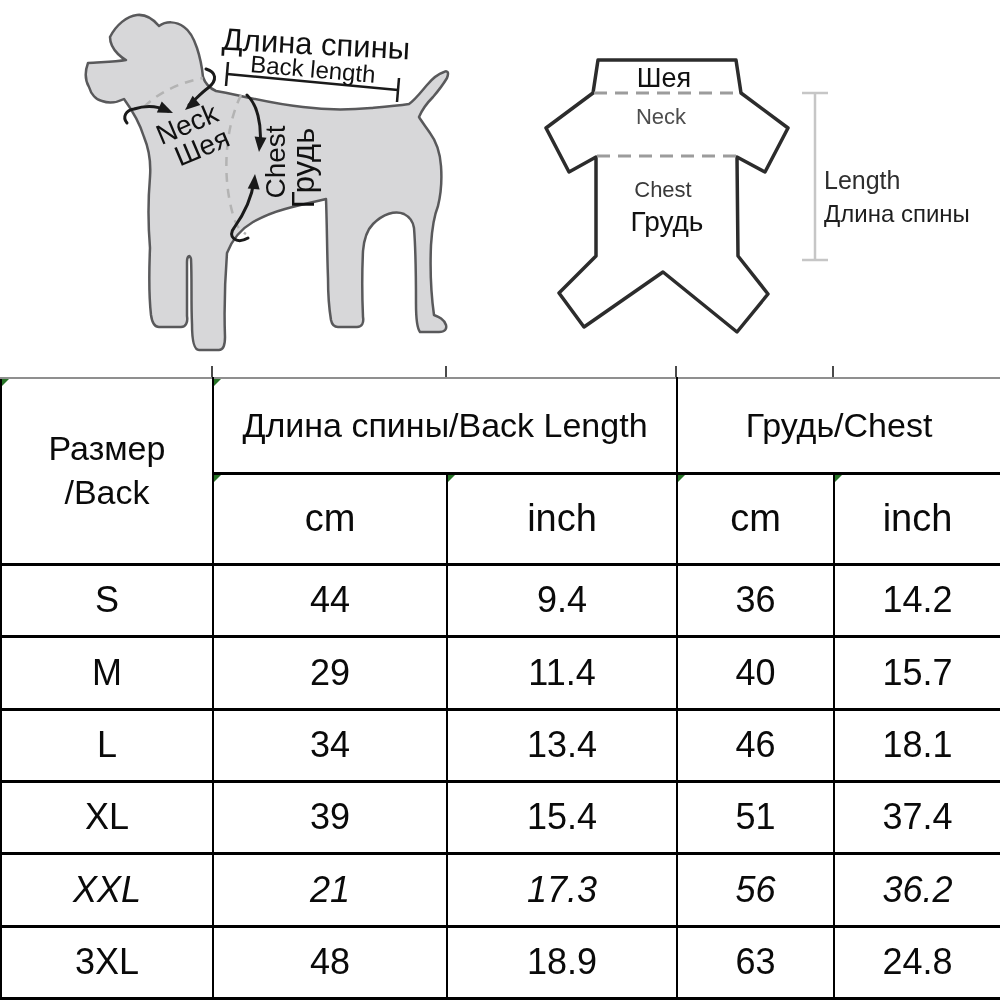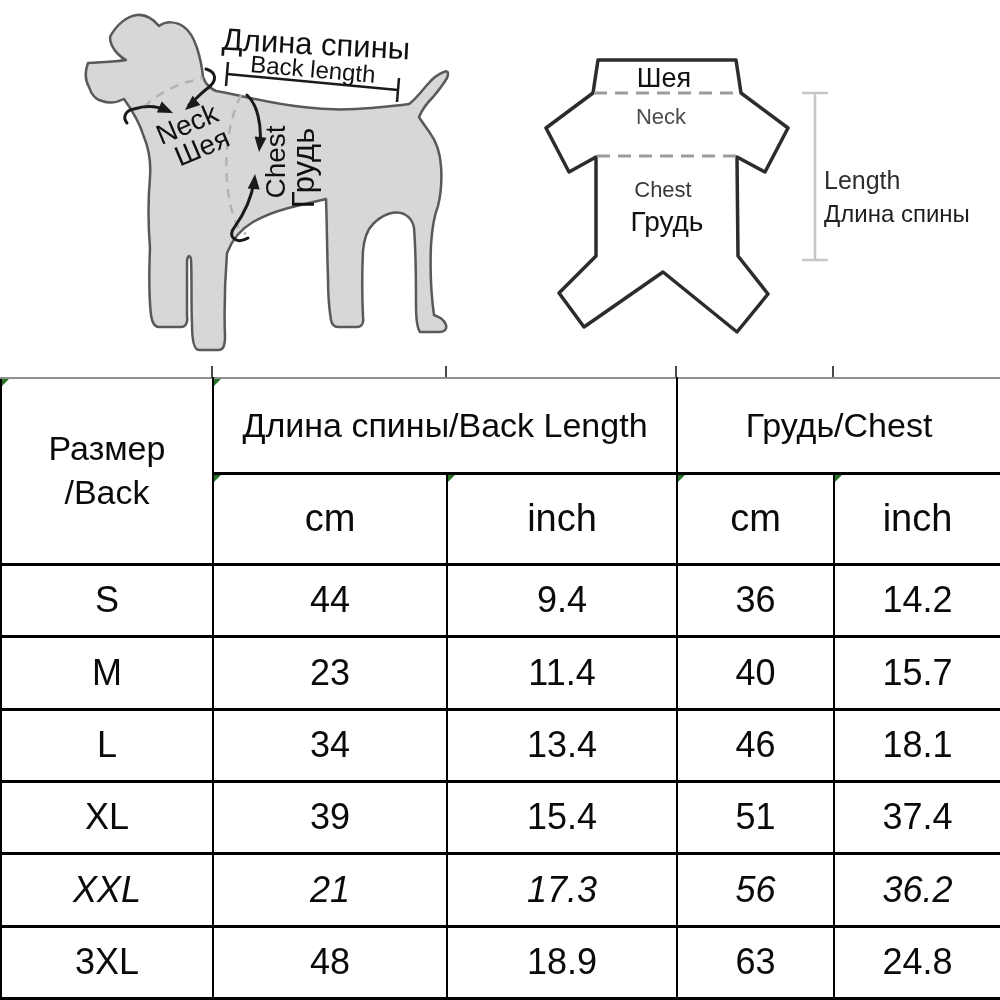--- a/index.html
+++ b/index.html
@@ -166,21 +166,21 @@
 
       <tr style="height:72px;">
         <td>S</td>
         <td>44</td>
         <td>9.4</td>
         <td>36</td>
         <td>14.2</td>
       </tr>
       <tr style="height:73px;">
         <td>M</td>
-        <td>23</td>
+        <td>29</td>
         <td>11.4</td>
         <td>40</td>
         <td>15.7</td>
       </tr>
       <tr style="height:72px;">
         <td>L</td>
         <td>34</td>
         <td>13.4</td>
         <td>46</td>
         <td>18.1</td>

